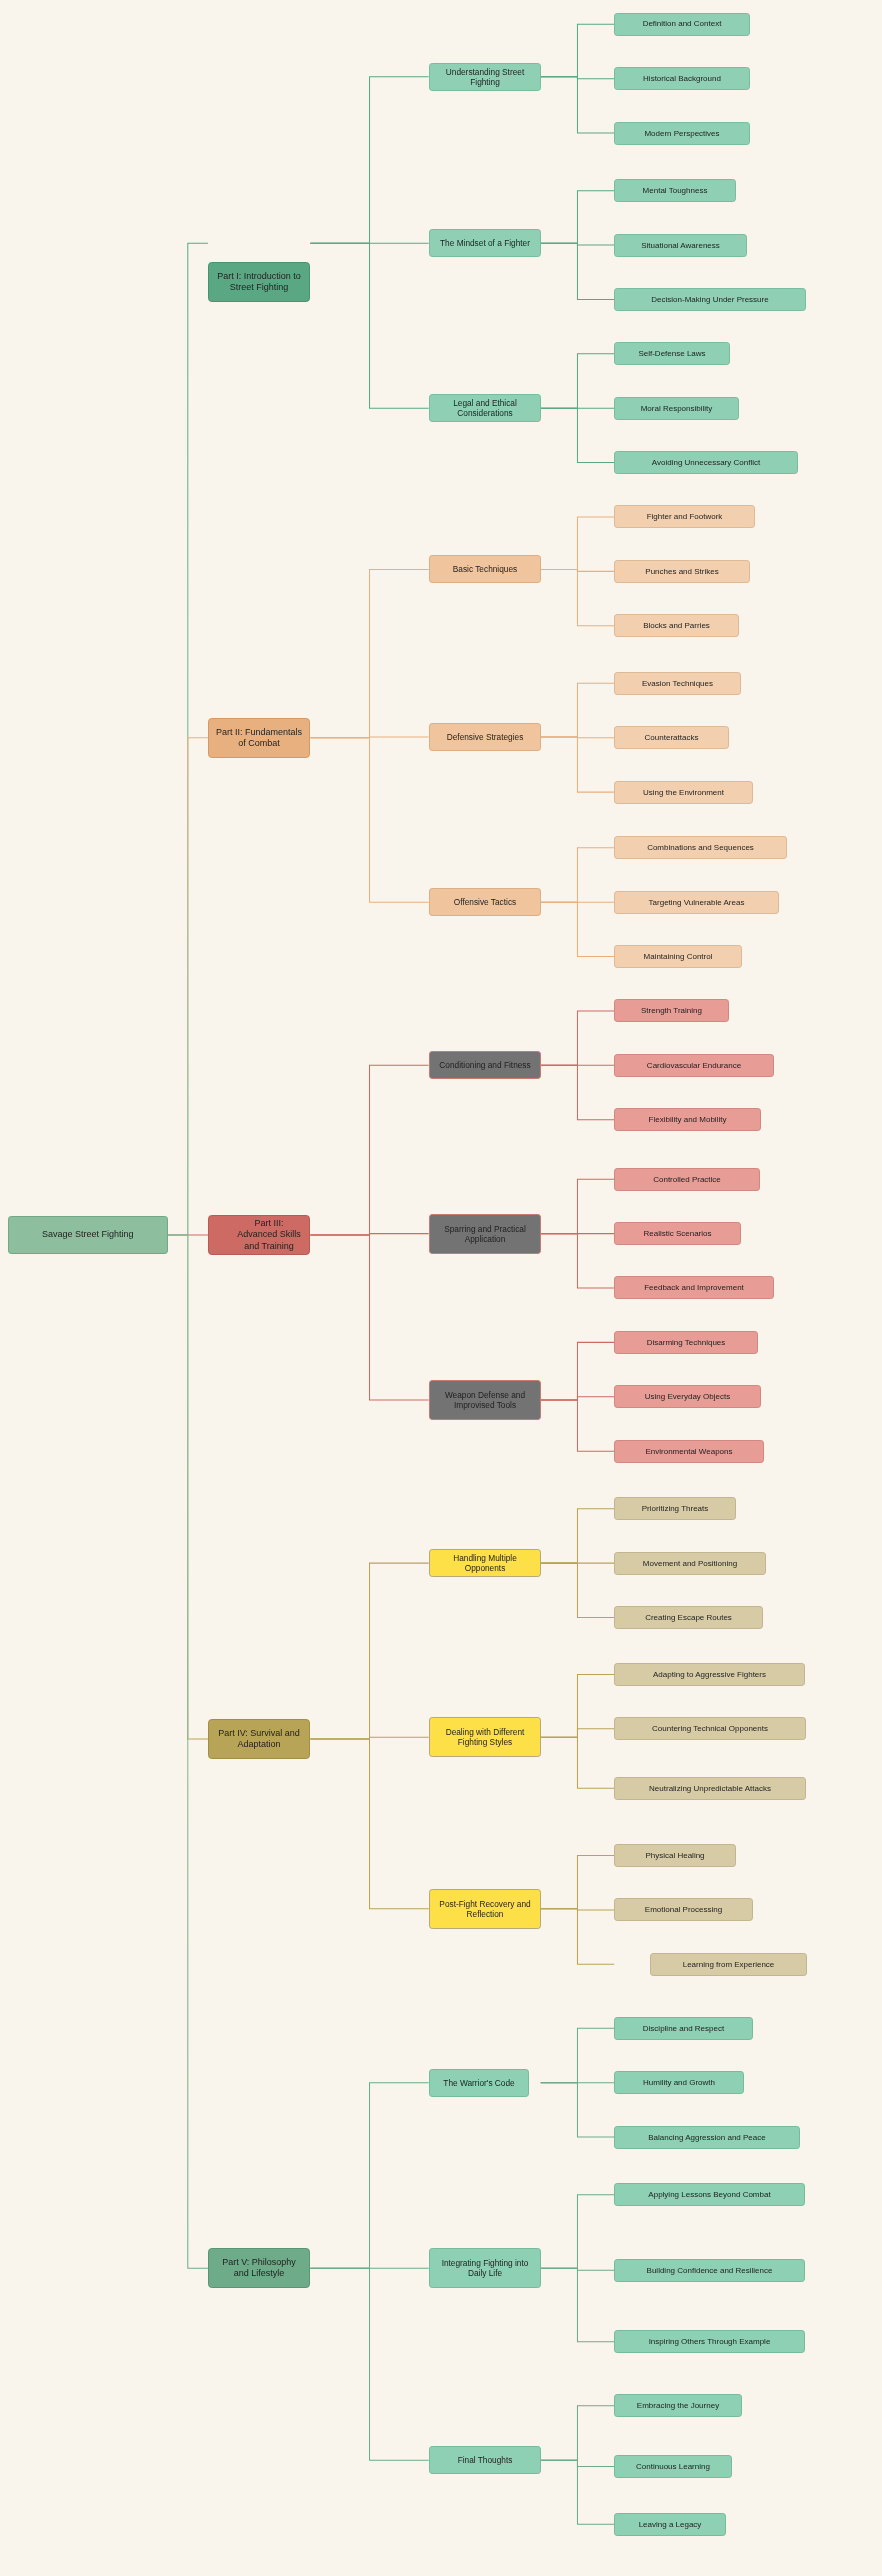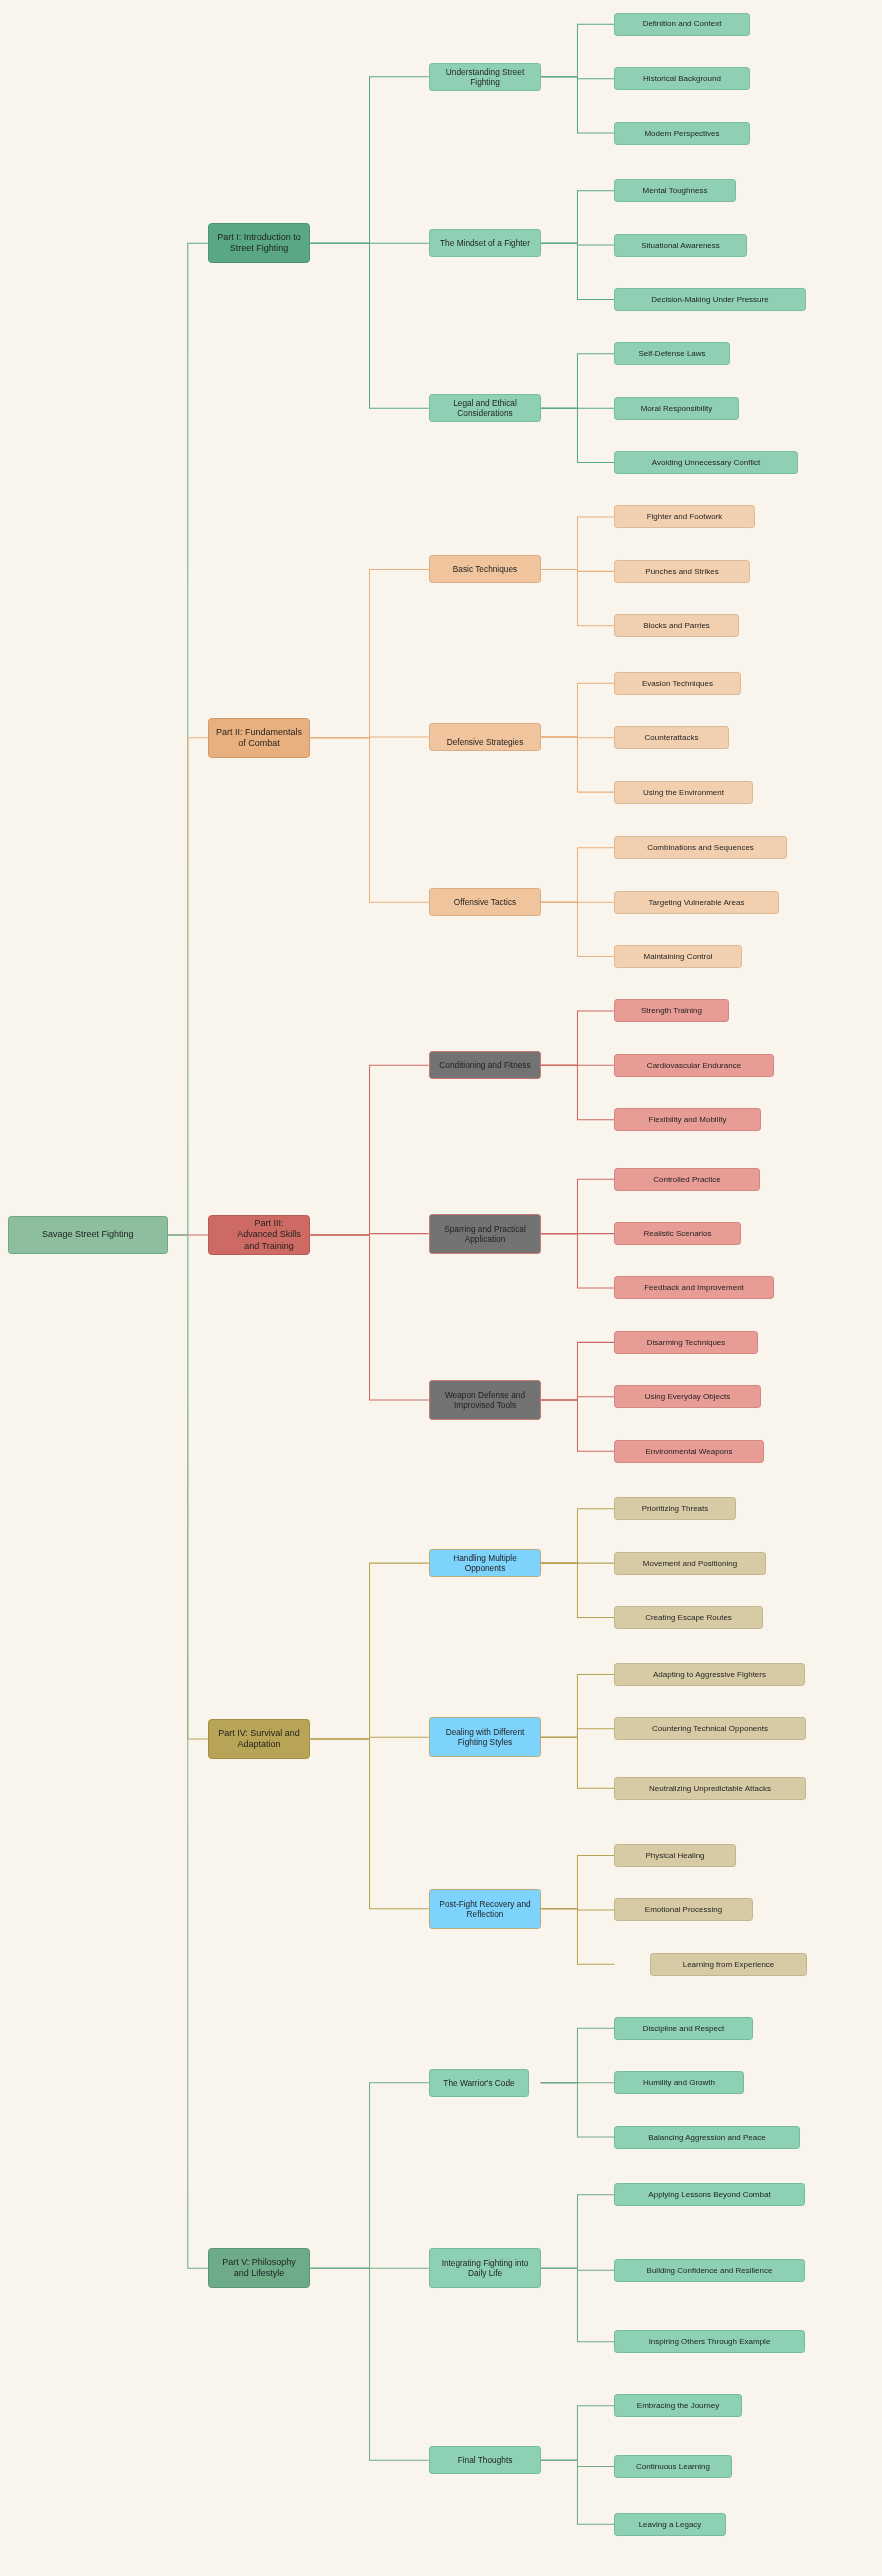--- a/index.html
+++ b/index.html
@@ -34,34 +34,34 @@
   }
   .lvl2{
     font-size:8.3px;
     border-radius:3.2px;
   }
   .lvl3{
     font-size:8px;
     border-radius:3.2px;
   }
   
-  .p1.lvl1{background:#5aa883;border:0.6px solid #4b9271;}
+  .p1.lvl1{background:#5aa883;border:0.6px solid #4b9271;margin-top:39px;}
   .p1.lvl2{background:#8fd0b5;border:0.6px solid #79bda1;}
   .p1.lvl3{background:#8fd0b5;border:0.6px solid #79bda1;}
   
   .p2.lvl1{background:#e8b07e;border:0.6px solid #d29a68;}
   .p2.lvl2{background:#f0c49c;border:0.6px solid #dcae85;}
   .p2.lvl3{background:#f2cfae;border:0.6px solid #ddb995;}
   
   .p3.lvl1{background:#cd6a63;border:0.6px solid #b95a54;}
   .p3.lvl2{background:#737373;border:0.6px solid #c97a73;}
   .p3.lvl3{background:#e79c95;border:0.6px solid #d28780;}
   
   .p4.lvl1{background:#b8a457;border:0.6px solid #a28f45;}
-  .p4.lvl2{background:#7dd3fc;border:0.6px solid #b8a97c;}
+  .p4.lvl2{background:#fde047;border:0.6px solid #b8a97c;}
   .p4.lvl3{background:#d7cba6;border:0.6px solid #c2b690;}
   
   .p5.lvl1{background:#6eab89;border:0.6px solid #5a9676;}
   .p5.lvl2{background:#8dd0b3;border:0.6px solid #77bb9d;}
   .p5.lvl3{background:#8dd0b3;border:0.6px solid #77bb9d;}
   svg.links{position:absolute;top:0;left:0;width:883px;height:2576px;pointer-events:none;}
   svg.links path{fill:none;stroke-width:1.6px;}
 </style>
 </head>
 <body>
@@ -207,21 +207,21 @@
       </div>
       <div class="node p2 lvl3" style="left: 614px; width: 141px; height: 23px; top: 505px;">
         <span>Fighter and Footwork</span>
       </div>
       <div class="node p2 lvl3" style="left: 614px; width: 136px; height: 23px; top: 560px;">
         <span>Punches and Strikes</span>
       </div>
       <div class="node p2 lvl3" style="left: 614px; width: 125px; height: 23px; top: 614px;">
         <span>Blocks and Parries</span>
       </div>
-      <div class="node p2 lvl2" style="left: 429px; width: 112px; height: 28px; top: 723px; align-items: flex-end;">
+      <div class="node p2 lvl2" style="left: 429px; width: 112px; height: 28px; top: 723px;">
         <span>Defensive Strategies</span>
       </div>
       <div class="node p2 lvl3" style="left: 614px; width: 127px; height: 23px; top: 672px;">
         <span>Evasion Techniques</span>
       </div>
       <div class="node p2 lvl3" style="left: 614px; width: 115px; height: 23px; top: 726px;">
         <span>Counterattacks</span>
       </div>
       <div class="node p2 lvl3" style="left: 614px; width: 139px; height: 23px; top: 781px;">
         <span>Using the Environment</span>

